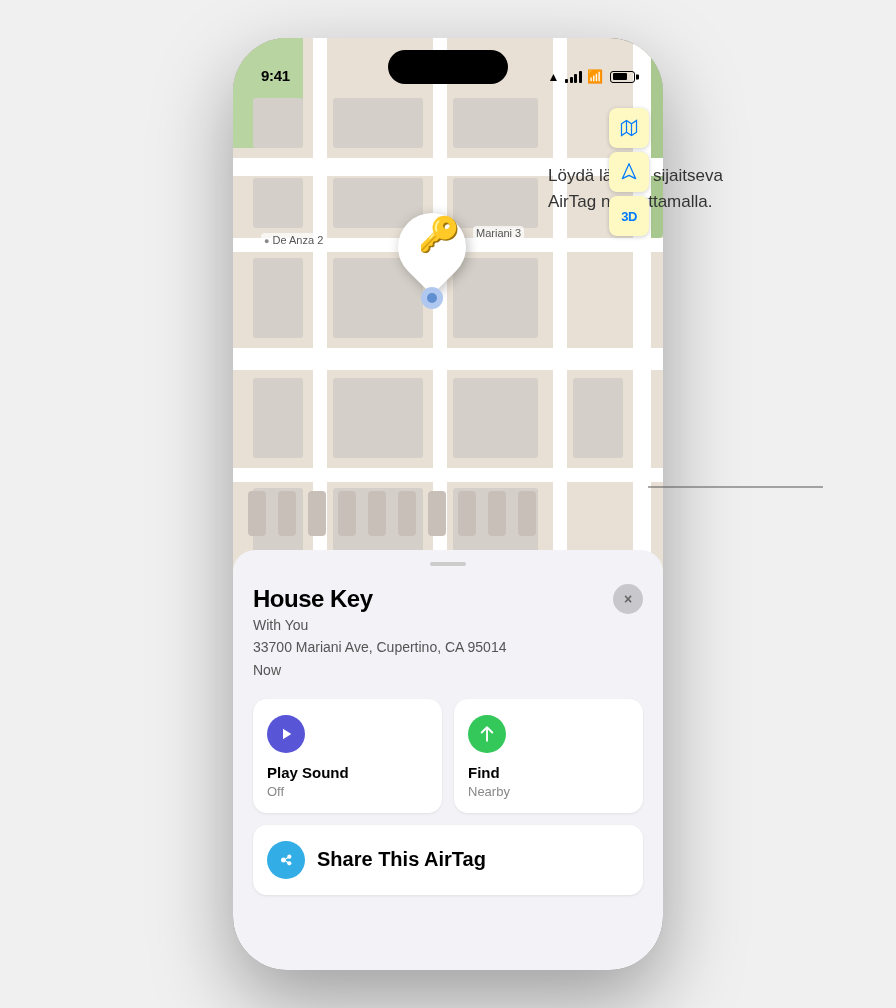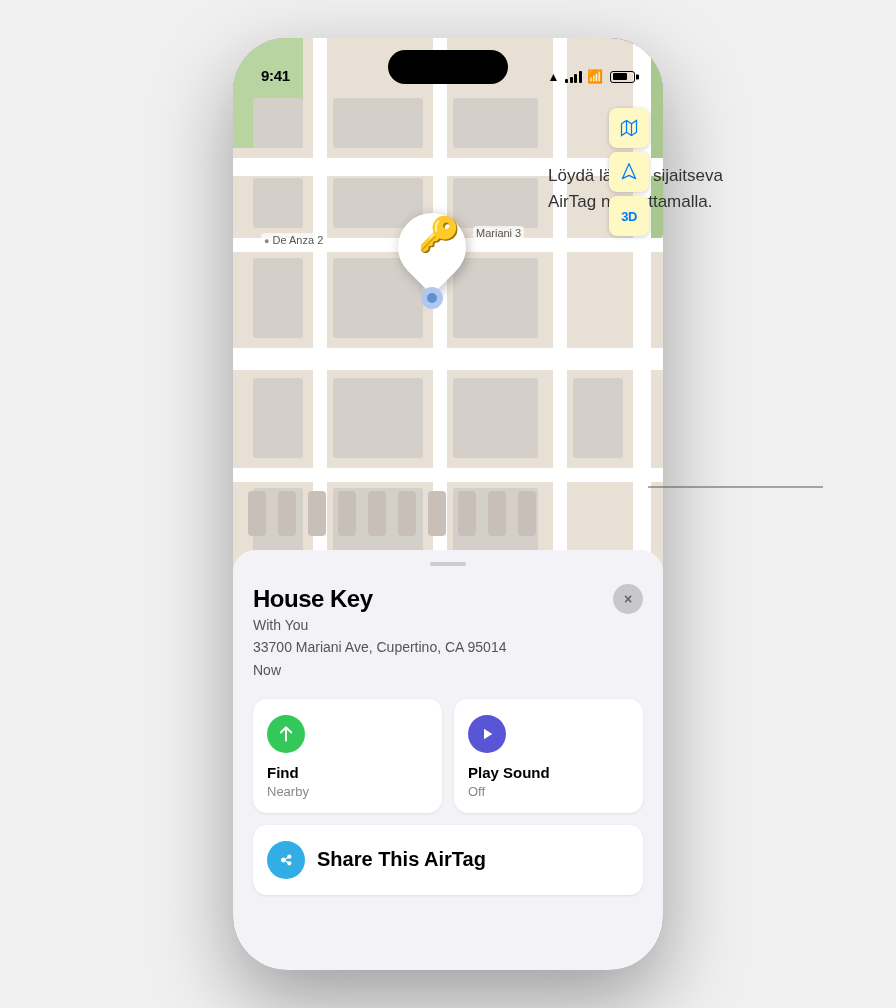--- a/index.html
+++ b/index.html
@@ -566,37 +566,37 @@
 
     <div class="device-info">
       <div>With You</div>
       <div>33700 Mariani Ave, Cupertino, CA  95014</div>
       <div>Now</div>
     </div>
 
     <div class="action-row">
 
       <div class="action-card">
+        <div class="action-icon icon-purple">
+          <svg width="18" height="18" viewBox="0 0 24 24" fill="white">
+            <polygon points="8,5 19,12 8,19" fill="white"></polygon>
+          </svg>
+        </div>
+        <div class="action-label">Play Sound</div>
+        <div class="action-sublabel">Off</div>
+      </div>
+
+      <div class="action-card">
         <div class="action-icon icon-green">
           <svg width="18" height="18" viewBox="0 0 24 24" fill="white">
             <path d="M12 3L12 21M5 10L12 3L19 10" stroke="white" stroke-width="2.5" fill="none" stroke-linecap="round" stroke-linejoin="round"></path>
           </svg>
         </div>
         <div class="action-label">Find</div>
         <div class="action-sublabel">Nearby</div>
-      </div>
-
-      <div class="action-card">
-        <div class="action-icon icon-purple">
-          <svg width="18" height="18" viewBox="0 0 24 24" fill="white">
-            <polygon points="8,5 19,12 8,19" fill="white"></polygon>
-          </svg>
-        </div>
-        <div class="action-label">Play Sound</div>
-        <div class="action-sublabel">Off</div>
       </div>
     </div>
 
     <div class="share-card">
       <div class="share-icon">
         <svg width="20" height="20" viewBox="0 0 24 24" fill="white">
           <circle cx="9" cy="12" r="3" fill="white"></circle>
           <circle cx="16" cy="8" r="2.5" fill="white"></circle>
           <circle cx="16" cy="16" r="2.5" fill="white"></circle>
           <path d="M12 10.5L14.5 9M12 13.5L14.5 15" stroke="white" stroke-width="1.5"></path>

